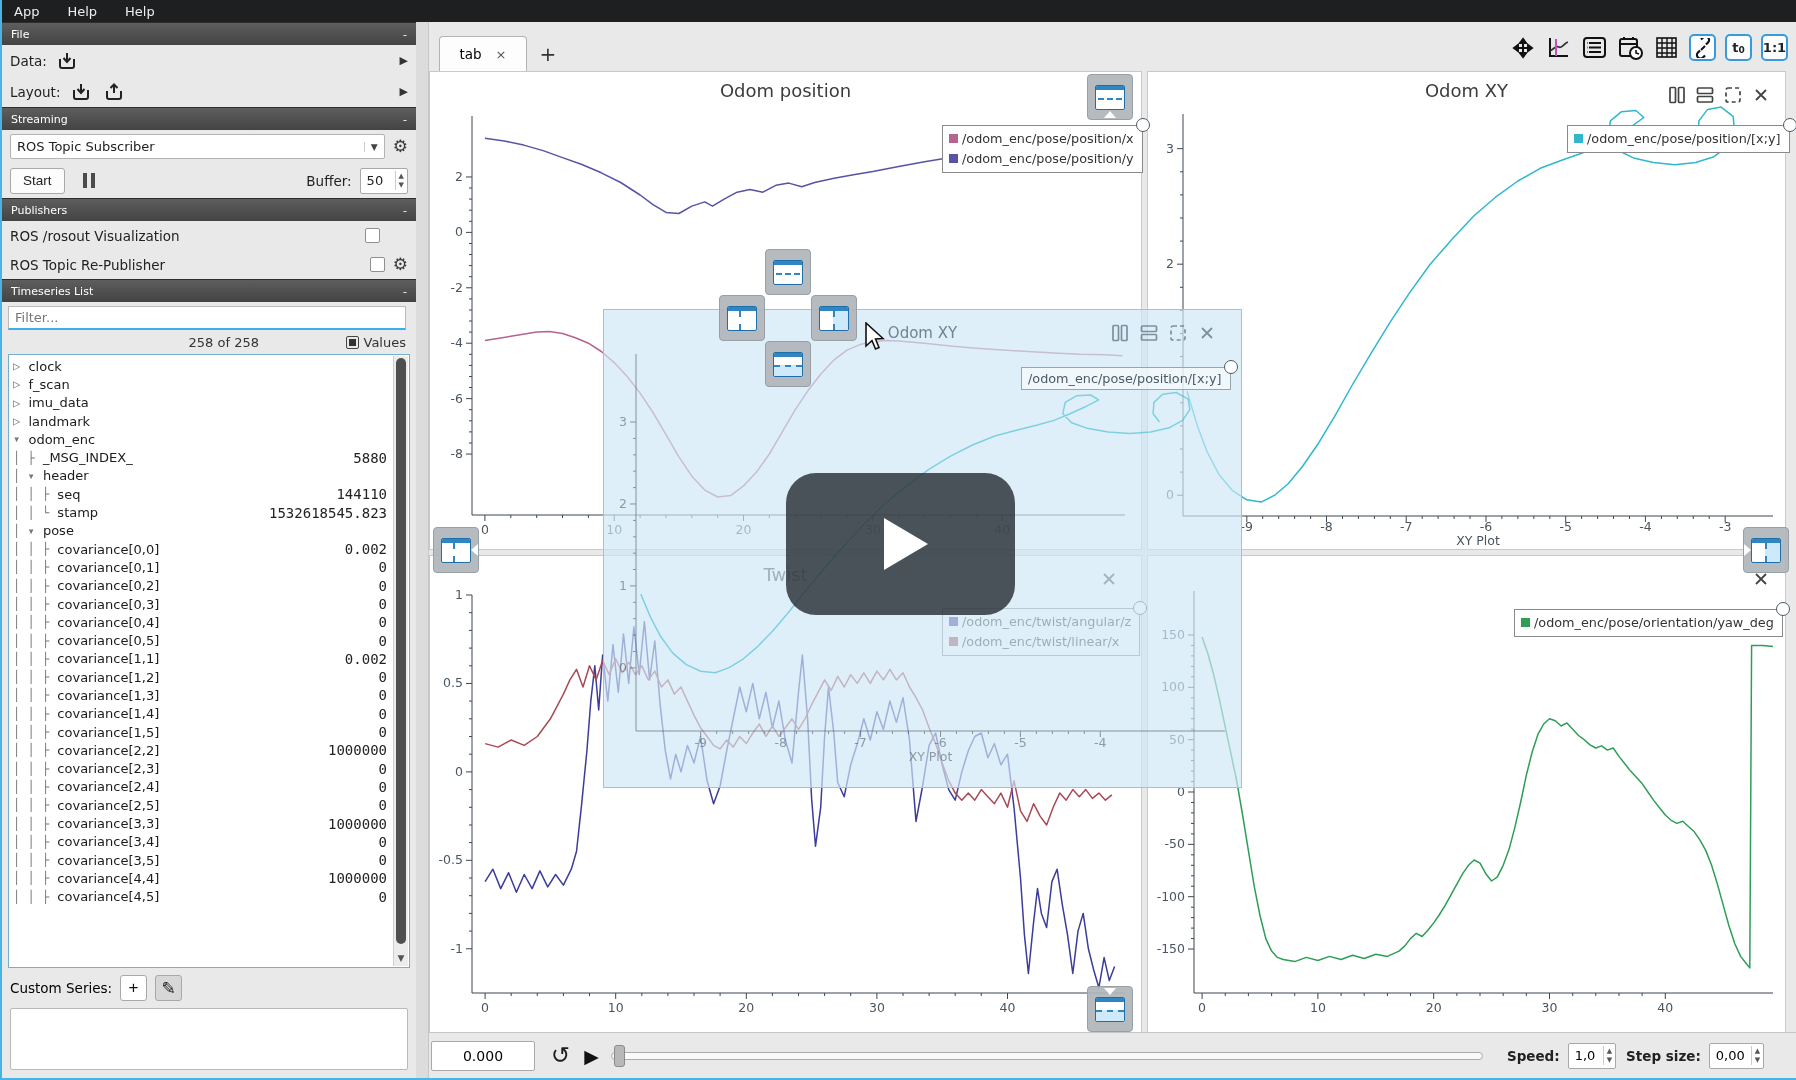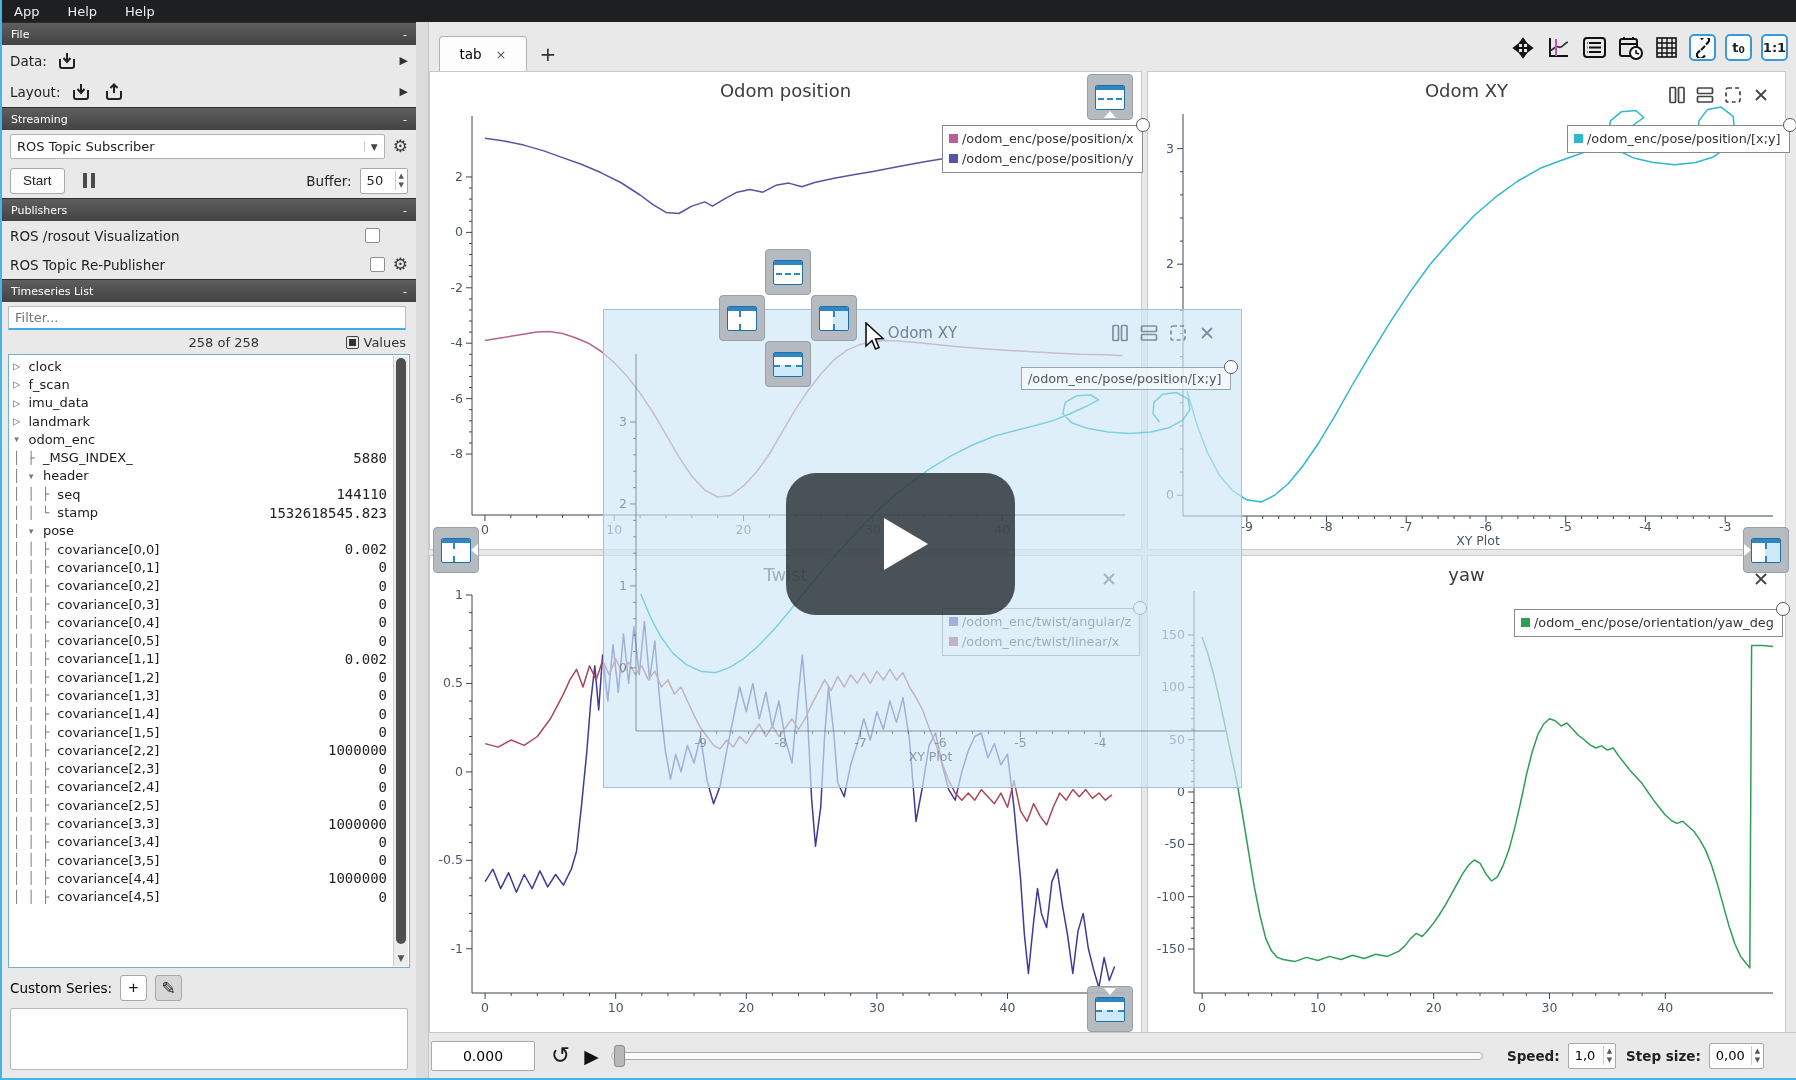--- a/index.html
+++ b/index.html
@@ -666,21 +666,20 @@
             <span>/odom_enc/twist/angular/z</span>
           </div>
         <div class="lrow">
             <span class="sq" style="background: rgb(168, 74, 85);"></span>
             <span>/odom_enc/twist/linear/x</span>
           </div>
       </div>
     </div>
 
     <div class="pane" style="left:731px;top:533px;width:639px;height:479px">
-      <div class="ptitle">yaw</div>
       <div class="picons" style="right:14px">
         <span class="pic">
             <svg width="18" height="18" viewBox="0 0 18 18" stroke="#444" stroke-width="1.8">
               <path d="M4 4 L14 14 M14 4 L4 14"></path>
             </svg>
           </span>
       </div>
       <svg id="c-br" class="chart" width="637" height="448" style="position:absolute;left:0;top:30px">
           <g stroke="#3b4752" stroke-width="1" fill="none" opacity="1">
             <path d="M46,5V407H625"></path>

